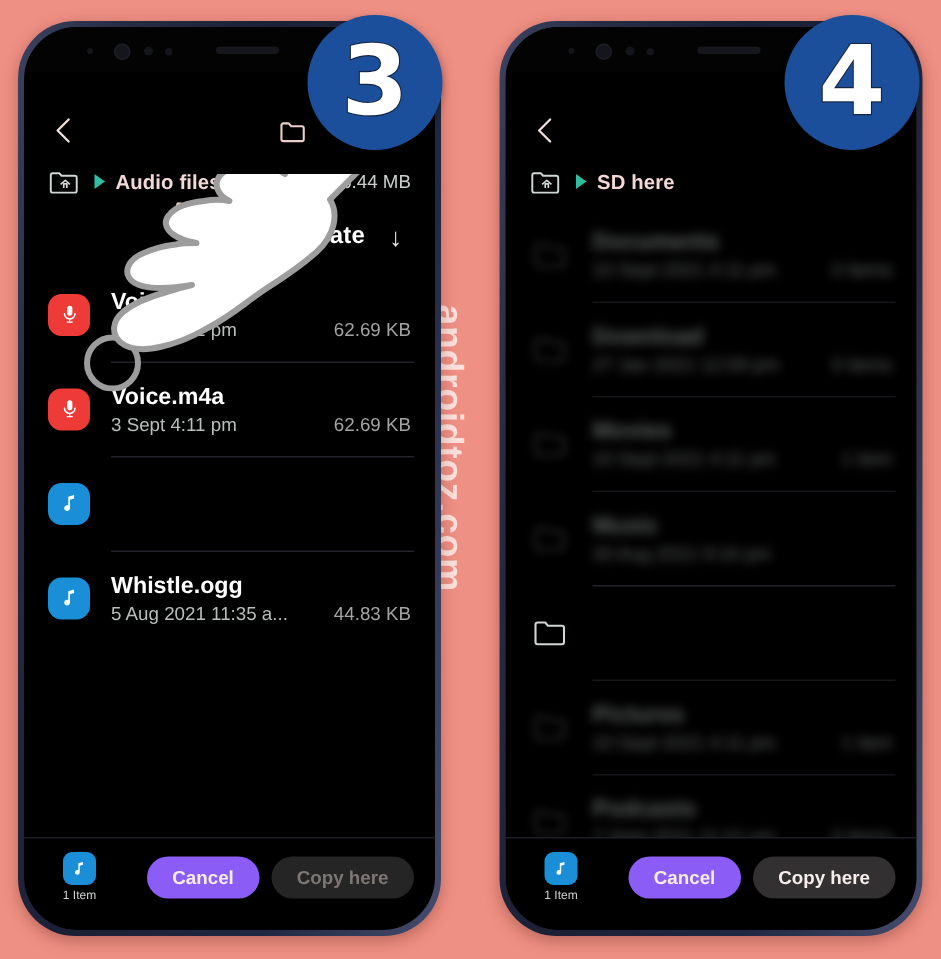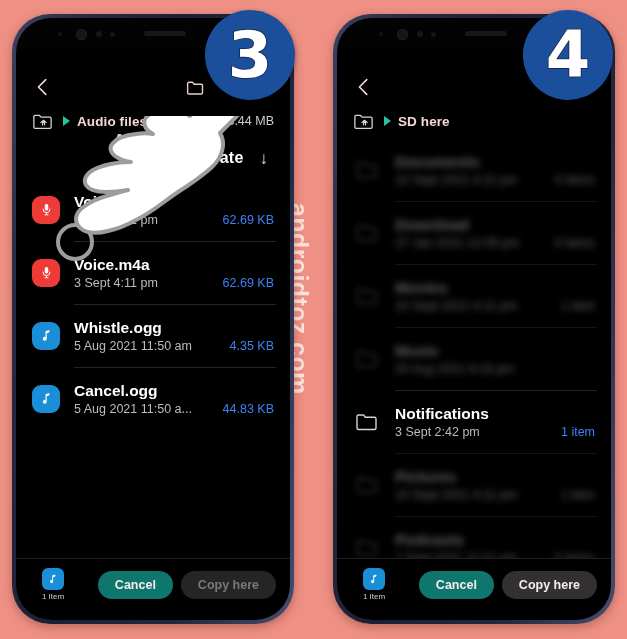--- a/index.html
+++ b/index.html
@@ -240,21 +240,21 @@
     margin-top: 2px;
     gap: 6px;
   }
   .file-date {
     font-size: 12.5px;
     color: #b8beba;
     white-space: nowrap;
   }
   .file-size {
     font-size: 12.5px;
-    color: #3b82f6;
+    color: #a3a3a3;
     white-space: nowrap;
   }
 
   
   .blurred .file-name,
   .blurred .file-date,
   .blurred .file-size { filter: blur(3.6px); color: #9aa09d; }
   .blurred .thumb.folder-outline svg { filter: blur(3.2px); opacity: .45; }
   .blurred { opacity: .62; }
 
@@ -288,21 +288,21 @@
     white-space: nowrap;
   }
   .btn-group { margin-left: auto; display: flex; gap: 8px; }
   .pill {
     border: none;
     border-radius: 16px;
     padding: 7px 17px;
     font-size: 12.5px;
     font-weight: 700;
     font-family: "Liberation Sans", sans-serif;
-    background: #0f766e;
+    background: #8b5cf6;
     color: #f6eceb;
     cursor: pointer;
     white-space: nowrap;
   }
   .pill.disabled { color: #7c7775; background: #262525; }
   .pill.enabled  { color: #f7edec; background: #323030; }
 
   
   .hand {
     position: absolute;
@@ -460,39 +460,32 @@
               </span>
             </span>
           </div>
 
           <div class="file-row">
             <span class="thumb music">
               <svg viewBox="0 0 24 24" fill="#fff">
                   <path d="M16.6 3.2 10.4 5v9.3a3.1 3.1 0 1 0 1.9 2.85V8.2l4.3-1.25z"></path>
                 </svg>
             </span>
-            <span class="file-meta">
-              <span class="file-name">Whistle.ogg</span>
-              <span class="file-sub">
-                <span class="file-date">5 Aug 2021 11:50 am</span>
-                <span class="file-size">4.35 KB</span>
-              </span>
-            </span>
           </div>
 
           <div class="file-row">
             <span class="thumb music">
               <svg viewBox="0 0 24 24" fill="#fff">
                   <path d="M16.6 3.2 10.4 5v9.3a3.1 3.1 0 1 0 1.9 2.85V8.2l4.3-1.25z"></path>
                 </svg>
             </span>
             <span class="file-meta">
-              <span class="file-name">Cancel.ogg</span>
-              <span class="file-sub">
-                <span class="file-date">5 Aug 2021 11:50 a...</span>
+              <span class="file-name">Whistle.ogg</span>
+              <span class="file-sub">
+                <span class="file-date">5 Aug 2021 11:35 a...</span>
                 <span class="file-size">44.83 KB</span>
               </span>
             </span>
           </div>
 
         </div>
 
         <div class="bottombar">
           <span class="clip-chip">
             <span class="clip-thumb">
@@ -615,27 +608,20 @@
               </span>
             </span>
           </div>
 
           <div class="file-row">
             <span class="thumb folder-outline">
               <svg viewBox="0 0 24 20" fill="none" stroke="currentColor" stroke-width="1.4" stroke-linejoin="round">
                   <path d="M2 4.5A1.5 1.5 0 0 1 3.5 3h5l1.8 2.2h9.2A1.5 1.5 0 0 1 21 6.7V16a1.5 1.5 0 0 1-1.5 1.5h-16A1.5 1.5 0 0 1 2 16z"></path>
                 </svg>
             </span>
-            <span class="file-meta">
-              <span class="file-name">Notifications</span>
-              <span class="file-sub">
-                <span class="file-date">3 Sept 2:42 pm</span>
-                <span class="file-size">1 item</span>
-              </span>
-            </span>
           </div>
 
           <div class="file-row blurred">
             <span class="thumb folder-outline">
               <svg viewBox="0 0 24 20" fill="none" stroke="currentColor" stroke-width="1.4" stroke-linejoin="round">
                   <path d="M2 4.5A1.5 1.5 0 0 1 3.5 3h5l1.8 2.2h9.2A1.5 1.5 0 0 1 21 6.7V16a1.5 1.5 0 0 1-1.5 1.5h-16A1.5 1.5 0 0 1 2 16z"></path>
                 </svg>
             </span>
             <span class="file-meta">
               <span class="file-name">Pictures</span>

